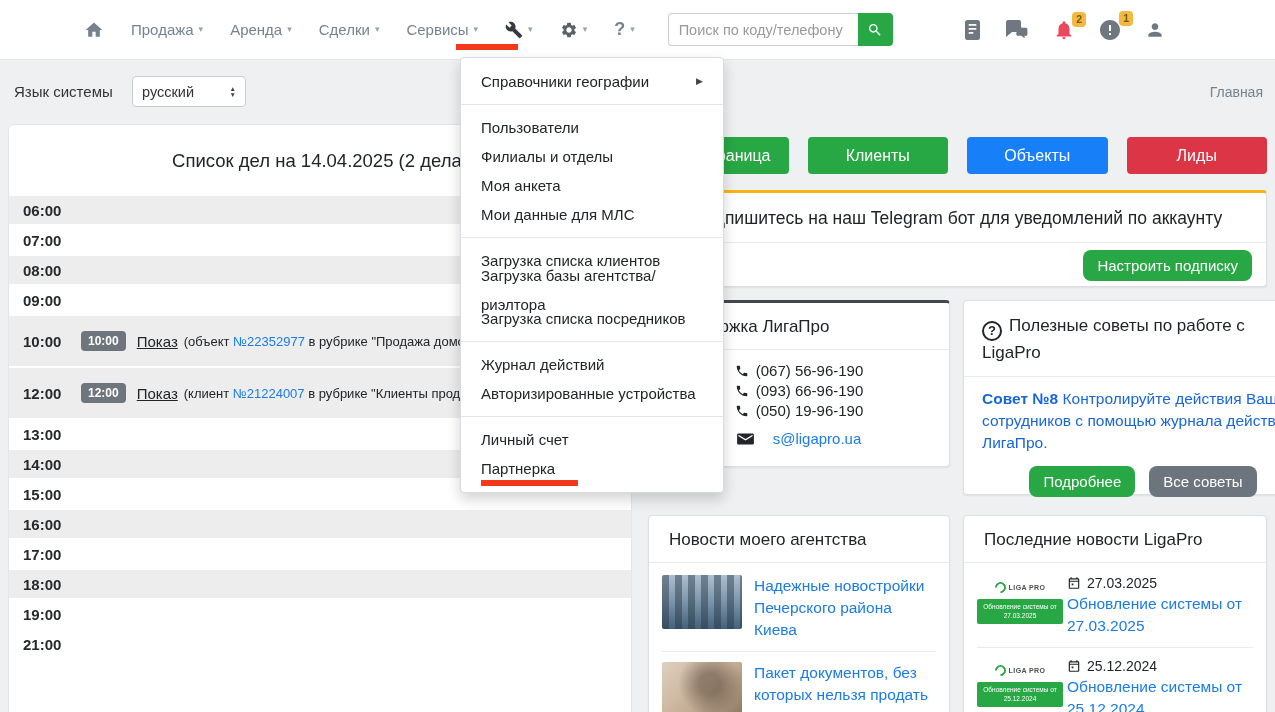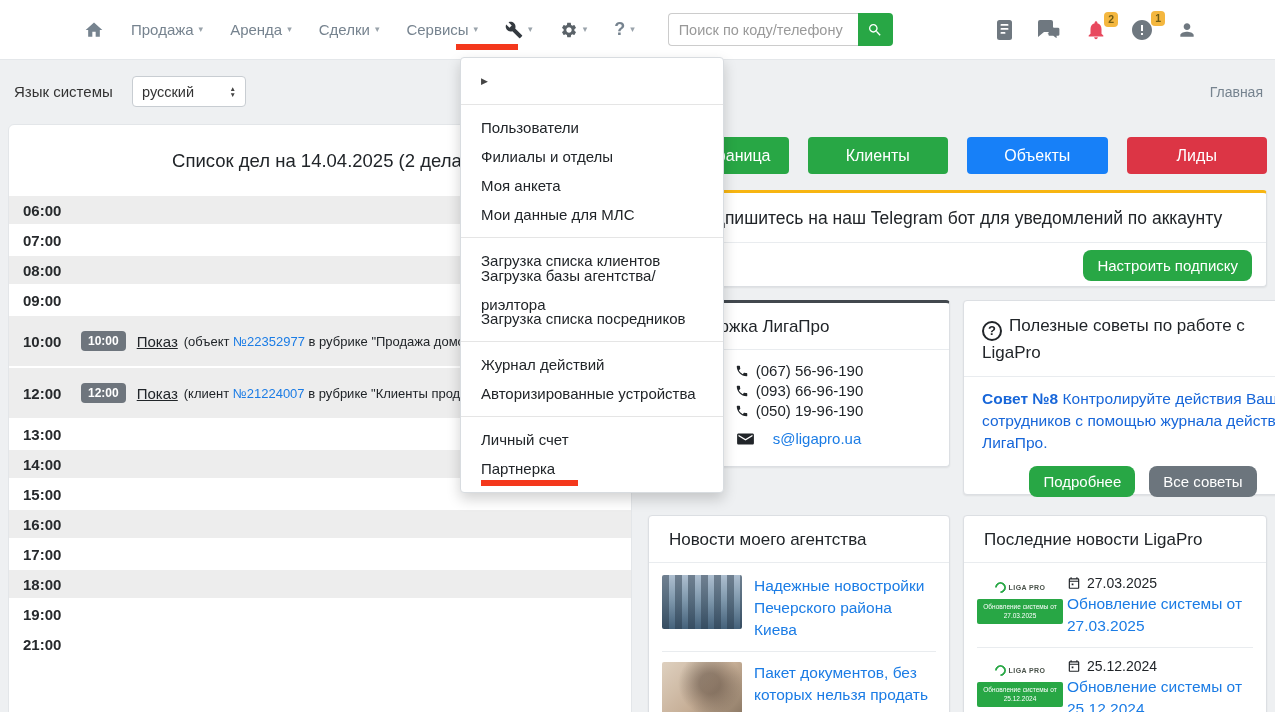--- a/index.html
+++ b/index.html
@@ -7,21 +7,21 @@
   body {
     position:relative; overflow:hidden;
     background:#eef0f2;
     font-family:"Liberation Sans","DejaVu Sans",sans-serif;
     color:#212529;
   }
   
   .topbar{
     position:absolute; left:0; top:0; width:1275px; height:60px;
     background:#fff; border-bottom:1px solid #e4e7ea;
-    display:flex; align-items:center; padding:0 78px 0 84px; z-index:50;
+    display:flex; align-items:center; padding:0 110px 0 84px; z-index:50;
   }
   .nav-item{ display:flex; align-items:center; gap:5px; margin-right:27px;
     font-size:15px; color:#76838f; cursor:pointer; white-space:nowrap; }
   .nav-caret{ font-size:9px; color:#9aa3ab; line-height:1; }
   .nav-q{ font-size:18px; font-weight:bold; color:#76838f; }
   .nav-underline{ position:absolute; left:456px; top:44px; width:62px; height:6px; background:#f4381c; }
   .searchbox{ display:flex; margin-left:6px; }
   .searchbox input{
     width:190px; height:33px; border:1px solid #ccc; border-right:none;
     border-radius:4px 0 0 4px; padding:0 10px; font-size:14.5px; color:#555;
@@ -232,20 +232,21 @@
             <path d="M12 12c2.21 0 4-1.79 4-4s-1.79-4-4-4-4 1.79-4 4 1.79 4 4 4zm0 2c-2.67 0-8 1.34-8 4v2h16v-2c0-2.66-5.33-4-8-4z"></path>
           </svg>
       </span>
     </div>
   </div>
   <div class="nav-underline"></div>
 </div>
 
 <div class="dropdown">
   <div class="dd-item">
+    <span>Справочники географии</span>
     <span class="dd-sub-arrow">▶</span>
   </div>
   <div class="dd-divider"></div>
   <div class="dd-item">
       <span>Пользователи</span>
     </div>
   <div class="dd-item">
       <span>Филиалы и отделы</span>
     </div>
   <div class="dd-item">

